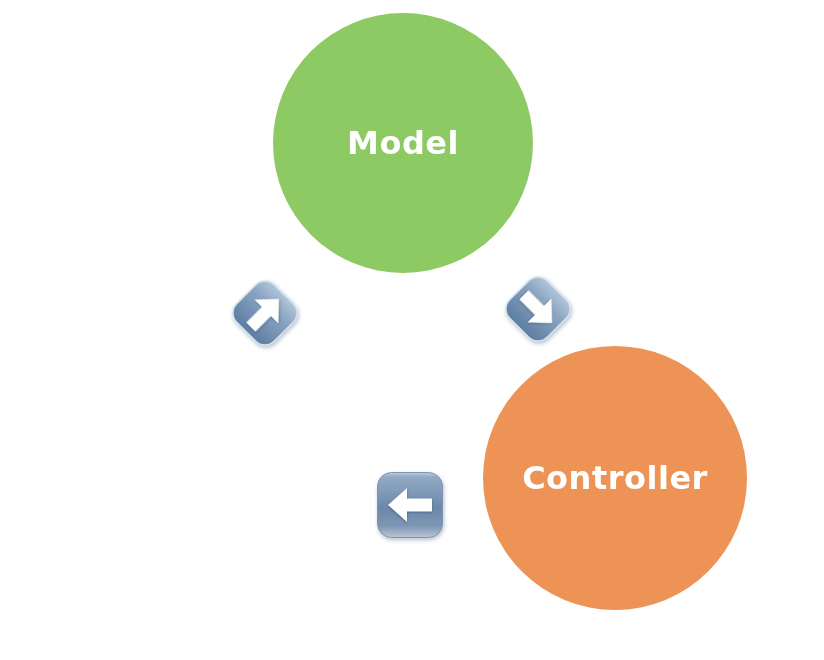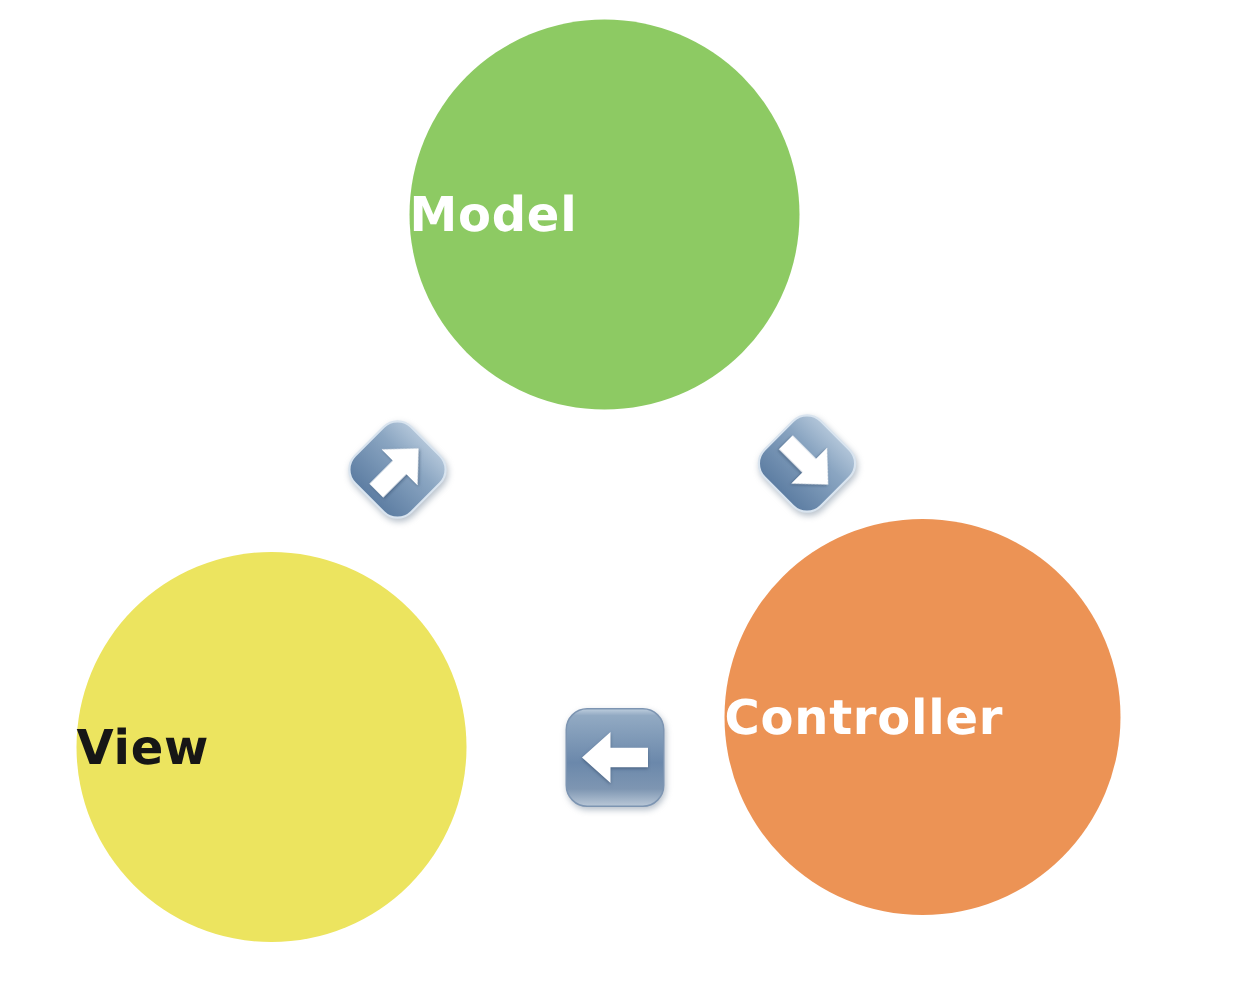--- a/index.html
+++ b/index.html
@@ -13,20 +13,21 @@
     width: 824px;
     height: 660px;
     background: #ffffff;
     overflow: hidden;
   }
   .node {
     position: absolute;
     border-radius: 50%;
     display: flex;
     align-items: center;
+    justify-content: center;
     text-align: center;
   }
   .node-label {
     font-size: 32px;
     font-weight: 700;
     letter-spacing: 0.5px;
     white-space: nowrap;
   }
   .node-model      { left: 273px; top: 13px;  width: 260px; height: 260px; }
   .node-view       { left: 51px;  top: 368px; width: 260px; height: 260px; }
@@ -45,23 +46,20 @@
 </style>
 </head>
 <body>
 
 <div class="stage">
 
   <div class="node node-model" style="background: rgb(141, 202, 99);">
     <span class="node-label" style="color: rgb(255, 255, 255);">Model</span>
   </div>
 
-  <div class="node node-view" style="background: rgb(236, 228, 95);">
-    <span class="node-label" style="color: rgb(22, 22, 22);">View</span>
-  </div>
 
   <div class="node node-controller" style="background: rgb(236, 147, 85);">
     <span class="node-label" style="color: rgb(255, 255, 255);">Controller</span>
   </div>
 
   <svg class="icon icon-ne" width="76" height="76" viewBox="0 0 76 76">
     <defs>
       <linearGradient id="gdNE" x1="0" y1="0" x2="0" y2="76" gradientUnits="userSpaceOnUse">
         <stop offset="0" stop-color="#ccdae8"></stop>
         <stop offset="0.38" stop-color="#8ba6c2"></stop>

